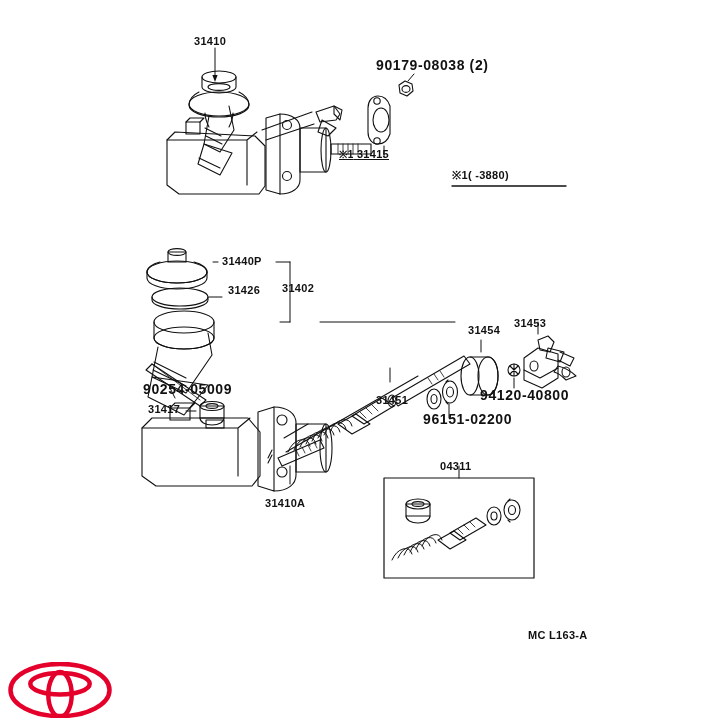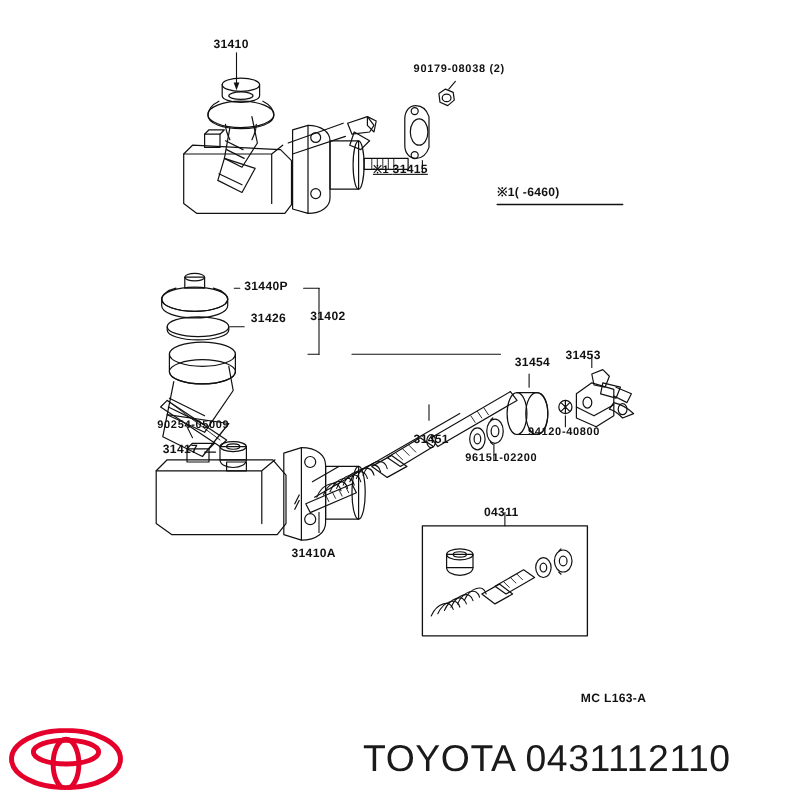--- a/index.html
+++ b/index.html
@@ -32,21 +32,21 @@
     font-family: "Liberation Sans", sans-serif;
     font-size: 11px;
     font-weight: 700;
     letter-spacing: 0.3px;
     color: #111111;
     white-space: nowrap;
     line-height: 1;
   }
   .lbl.code {
     font-weight: 700;
-    font-size: 10px;
+    font-size: 14px;
     letter-spacing: 0.6px;
   }
   .note-mark { font-size: 10px; }
 
   
   #watermark-bar {
     position: absolute;
     left: 0;
     top: 660px;
     width: 720px;
@@ -328,21 +328,21 @@
 
   <div class="lbl" style="left:194px; top:36px;">31410</div>
 
   <div class="lbl code" style="left:376px; top:58px;">90179-08038  (2)</div>
 
   <div class="lbl" style="left:339px; top:149px;text-decoration:underline;">
     <span class="note-mark">※1</span>
     <span>31415</span>
   </div>
 
-  <div class="lbl" style="left:452px; top:170px;">※1(        -6460)</div>
+  <div class="lbl" style="left:452px; top:170px;">※1(        -3880)</div>
 
   <div class="lbl" style="left:222px; top:256px;">31440P</div>
 
   <div class="lbl" style="left:228px; top:285px;text-align:right;">31426</div>
 
   <div class="lbl" style="left:282px; top:283px;">31402</div>
 
   <div class="lbl code" style="left:103px; top:382px;padding-left:40px;">90254-05009</div>
 
   <div class="lbl" style="left:148px; top:404px;">31417</div>
@@ -368,14 +368,13 @@
 <div id="watermark-bar">
 
   <svg id="toyota-logo" viewBox="0 0 120 62">
     <g fill="none" stroke="#e4002b" stroke-width="5">
       <ellipse cx="60" cy="31" rx="55" ry="29"></ellipse>
       <ellipse cx="60" cy="24" rx="33" ry="12"></ellipse>
       <ellipse cx="60" cy="36" rx="13" ry="25"></ellipse>
     </g>
   </svg>
 
-  <div id="watermark-text">TOYOTA 0431112110</div>
 </div>
 
 </body></html>

